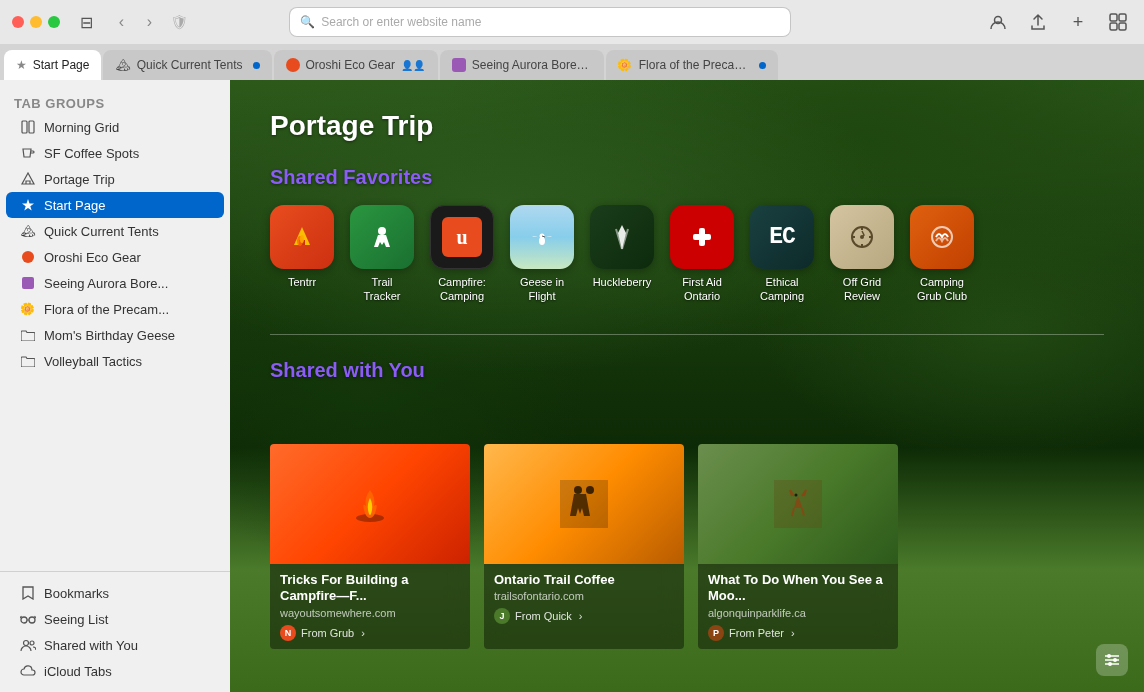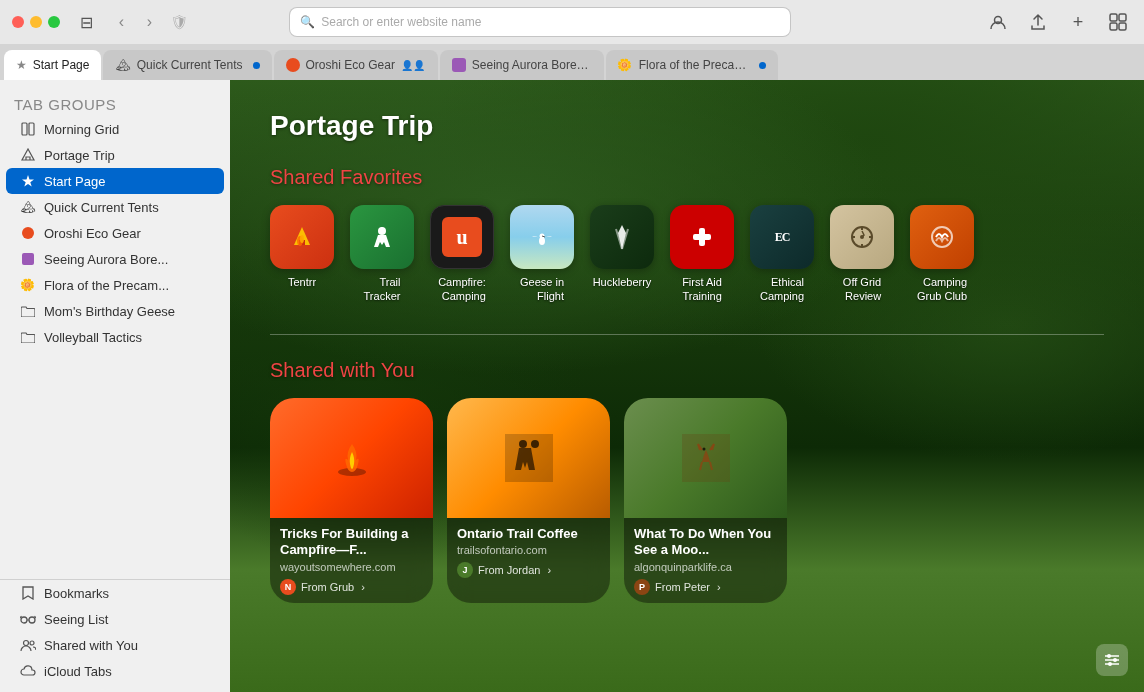--- a/index.html
+++ b/index.html
@@ -25,59 +25,59 @@
     .tab.active { background: white; color: #222; }
     .tab-favicon { width: 14px; height: 14px; border-radius: 2px; flex-shrink: 0; }
     .tab-dot { width: 7px; height: 7px; border-radius: 50%; margin-left: 4px; flex-shrink: 0; }
 
     
     .main { display: flex; flex: 1; overflow: hidden; }
 
     
     .sidebar { width: 230px; background: #f0f0f0; display: flex; flex-direction: column; padding: 8px 0; overflow-y: auto; flex-shrink: 0; }
     .sidebar-top-item { display: flex; align-items: center; gap: 8px; padding: 5px 14px; font-size: 13px; color: #333; cursor: pointer; }
-    .sidebar-divider-label { padding: 8px 14px 3px; font-size: 15px; color: #888; font-weight: 400; text-transform: uppercase; letter-spacing: 0.5px; }
+    .sidebar-divider-label { padding: 8px 14px 3px; font-size: 13px; color: #888; font-weight: 700; text-transform: uppercase; letter-spacing: 0.5px; }
     .sidebar-item { display: flex; align-items: center; gap: 8px; padding: 5px 14px; font-size: 13px; color: #333; cursor: pointer; border-radius: 6px; margin: 0 6px; }
     .sidebar-item.active { background: #0066cc; color: white; }
     .sidebar-item.active .sidebar-item-icon { color: white; }
     .sidebar-item-icon { width: 16px; height: 16px; display: flex; align-items: center; justify-content: center; flex-shrink: 0; }
     .sidebar-spacer { flex: 1; }
-    .sidebar-bottom { border-top: 1px solid #d0d0d0; }
+    .sidebar-bottom { border-top: 1px solid #d0d0d0; padding-top: 8px; }
 
     
     .content { flex: 1; position: relative; overflow: hidden; }
     .bg-forest { position: absolute; inset: 0; background: linear-gradient(180deg, #2d5a1b 0%, #1a3d0d 30%, #0d2a06 60%, #4a7a2a 80%, #3a6a1a 100%); }
     
     .bg-forest::before {
       content: '';
       position: absolute;
       inset: 0;
       background: 
         radial-gradient(ellipse 60% 40% at 30% 20%, rgba(45,90,30,0.9) 0%, transparent 70%),
         radial-gradient(ellipse 80% 60% at 70% 10%, rgba(30,70,15,0.95) 0%, transparent 60%),
         radial-gradient(ellipse 40% 50% at 15% 50%, rgba(20,55,10,0.8) 0%, transparent 60%),
         radial-gradient(ellipse 50% 40% at 85% 40%, rgba(35,75,20,0.85) 0%, transparent 55%);
     }
     .content-scroll { position: absolute; inset: 0; overflow-y: auto; padding: 30px 40px; }
 
     .page-title { font-size: 28px; font-weight: 700; color: white; margin-bottom: 24px; text-shadow: 0 1px 3px rgba(0,0,0,0.5); }
-    .section-title { font-size: 20px; font-weight: 400; color: #ef4444; margin-bottom: 16px; text-shadow: 0 1px 3px rgba(0,0,0,0.5); }
+    .section-title { font-size: 20px; font-weight: 700; color: #8b5cf6; margin-bottom: 16px; text-shadow: 0 1px 3px rgba(0,0,0,0.5); }
 
     
     .favorites-grid { display: flex; gap: 16px; flex-wrap: wrap; margin-bottom: 30px; }
     .fav-item { display: flex; flex-direction: column; align-items: center; gap: 6px; cursor: pointer; }
     .fav-icon { width: 64px; height: 64px; border-radius: 14px; display: flex; align-items: center; justify-content: center; font-size: 28px; flex-shrink: 0; box-shadow: 0 2px 8px rgba(0,0,0,0.3); }
-    .fav-label { font-size: 11px; color: white; text-align: right; max-width: 70px; text-shadow: 0 1px 2px rgba(0,0,0,0.7); line-height: 1.3; }
+    .fav-label { font-size: 11px; color: white; text-align: center; max-width: 70px; text-shadow: 0 1px 2px rgba(0,0,0,0.7); line-height: 1.3; }
 
     
     .section-divider { height: 1px; background: rgba(255,255,255,0.3); margin: 10px 0 24px; }
 
     
     .shared-cards { display: flex; gap: 14px; }
-    .shared-card { width: 163px; border-radius: 24px; overflow: hidden; background: rgba(0,0,0,0.4); backdrop-filter: blur(10px); cursor: pointer; flex-shrink: 0; }
+    .shared-card { width: 200px; border-radius: 4px; overflow: hidden; background: rgba(0,0,0,0.4); backdrop-filter: blur(10px); cursor: pointer; flex-shrink: 0; margin-top: 46px; }
     .card-image { height: 120px; width: 100%; display: flex; align-items: center; justify-content: center; font-size: 32px; }
     .card-campfire { background: linear-gradient(135deg, #ff6b2b, #ff4500, #cc2200); }
     .card-trail { background: linear-gradient(135deg, #ffb84d, #ff8c00, #b85c00); }
     .card-moose { background: linear-gradient(135deg, #6b8e4e, #4a7a2a, #2d5a1b); }
     .card-info { padding: 8px 10px; }
     .card-title { font-size: 13px; font-weight: 600; color: white; line-height: 1.3; margin-bottom: 2px; }
     .card-domain { font-size: 11px; color: rgba(255,255,255,0.7); margin-bottom: 6px; }
     .card-from { display: flex; align-items: center; gap: 5px; font-size: 11px; color: rgba(255,255,255,0.85); }
     .card-from-avatar { width: 16px; height: 16px; border-radius: 50%; display: flex; align-items: center; justify-content: center; font-size: 9px; color: white; font-weight: 600; }
 
@@ -166,20 +166,29 @@
     <div class="sidebar-item">
       <div class="sidebar-item-icon">
         <svg width="14" height="14" viewBox="0 0 14 14" fill="none">
             <rect x="1" y="1" width="5" height="12" rx="1" stroke="#555" stroke-width="1.2"></rect>
             <rect x="8" y="1" width="5" height="12" rx="1" stroke="#555" stroke-width="1.2"></rect>
           </svg>
       </div>
       <span>Morning Grid</span>
     </div>
 
+    <div class="sidebar-item">
+      <div class="sidebar-item-icon">
+        <svg width="14" height="14" viewBox="0 0 14 14" fill="none">
+            <path d="M2 3h8l-1 8H3L2 3z" stroke="#555" stroke-width="1.2"></path>
+            <path d="M10 5h2a1 1 0 010 2h-2" stroke="#555" stroke-width="1.2"></path>
+          </svg>
+      </div>
+      <span>SF Coffee Spots</span>
+    </div>
 
     <div class="sidebar-item">
       <div class="sidebar-item-icon">
         <svg width="14" height="14" viewBox="0 0 14 14" fill="none">
             <path d="M7 1L1 12h12L7 1z" stroke="#555" stroke-width="1.2"></path>
             <path d="M5 12v-3h4v3" stroke="#555" stroke-width="1.2"></path>
           </svg>
       </div>
       <span>Portage Trip</span>
     </div>
@@ -350,26 +359,26 @@
         </div>
 
         <div class="fav-item">
           <div class="fav-icon" style="background: #cc0000;">
             <svg width="32" height="32" viewBox="0 0 32 32" fill="none">
                 <rect x="13" y="7" width="6" height="18" rx="2" fill="white"></rect>
                 <rect x="7" y="13" width="18" height="6" rx="2" fill="white"></rect>
               </svg>
           </div>
           <span class="fav-label" style="white-space:pre-line;">First Aid
-Training</span>
+Ontario</span>
         </div>
 
         <div class="fav-item">
           <div class="fav-icon" style="background: linear-gradient(135deg, #1a4040, #0d2a2a);">
-            <div style="color:white;font-size:12px;font-weight:900;font-family:Liberation Serif, serif;letter-spacing:-1px;">EC</div>
+            <div style="color:white;font-size:23px;font-weight:900;font-family:Liberation Mono, monospace;letter-spacing:-1px;">EC</div>
           </div>
           <span class="fav-label" style="white-space:pre-line;">Ethical
 Camping</span>
         </div>
 
         <div class="fav-item">
           <div class="fav-icon" style="background: linear-gradient(135deg, #d4c4a0, #b8a880);">
             <svg width="32" height="32" viewBox="0 0 32 32" fill="none">
                 <circle cx="16" cy="16" r="10" stroke="#5a4a2a" stroke-width="2" fill="none"></circle>
                 <circle cx="16" cy="16" r="2" fill="#5a4a2a"></circle>
@@ -426,21 +435,21 @@
                 <circle cx="18" cy="10" r="4" fill="black" opacity="0.7"></circle>
                 <circle cx="30" cy="10" r="4" fill="black" opacity="0.7"></circle>
                 <path d="M14 14 L10 36h6l2-8 2 6 2-6 2 8h6l-4-22" fill="black" opacity="0.6"></path>
               </svg>
           </div>
           <div class="card-info">
             <div class="card-title">Ontario Trail Coffee</div>
             <div class="card-domain">trailsofontario.com</div>
             <div class="card-from">
               <div class="card-from-avatar" style="background:#4a7a2a;">J</div>
-              <span>From <span>Jordan</span></span>
+              <span>From <span>Quick</span></span>
               <span style="margin-left:2px;">›</span>
             </div>
           </div>
         </div>
 
         <div class="shared-card">
           <div class="card-image card-moose">
             <svg width="48" height="48" viewBox="0 0 48 48" fill="none">
                 <rect x="0" y="0" width="48" height="48" fill="rgba(100,70,20,0.3)"></rect>
                 <path d="M24 16 Q22 20 20 28 L28 28 Q26 20 24 16Z" fill="#8B4513" opacity="0.8"></path>

